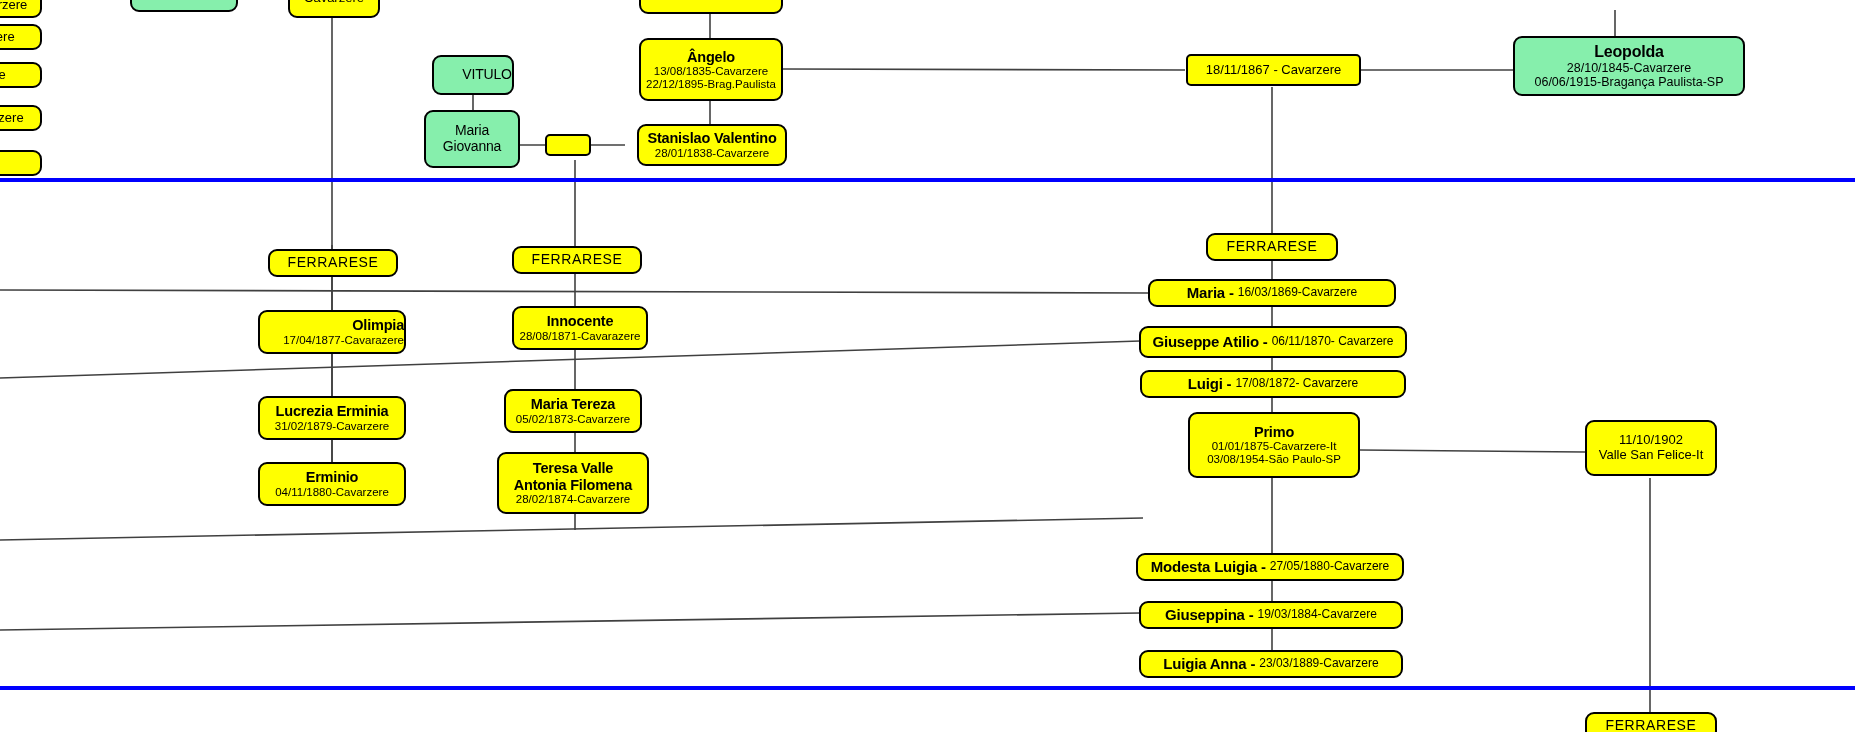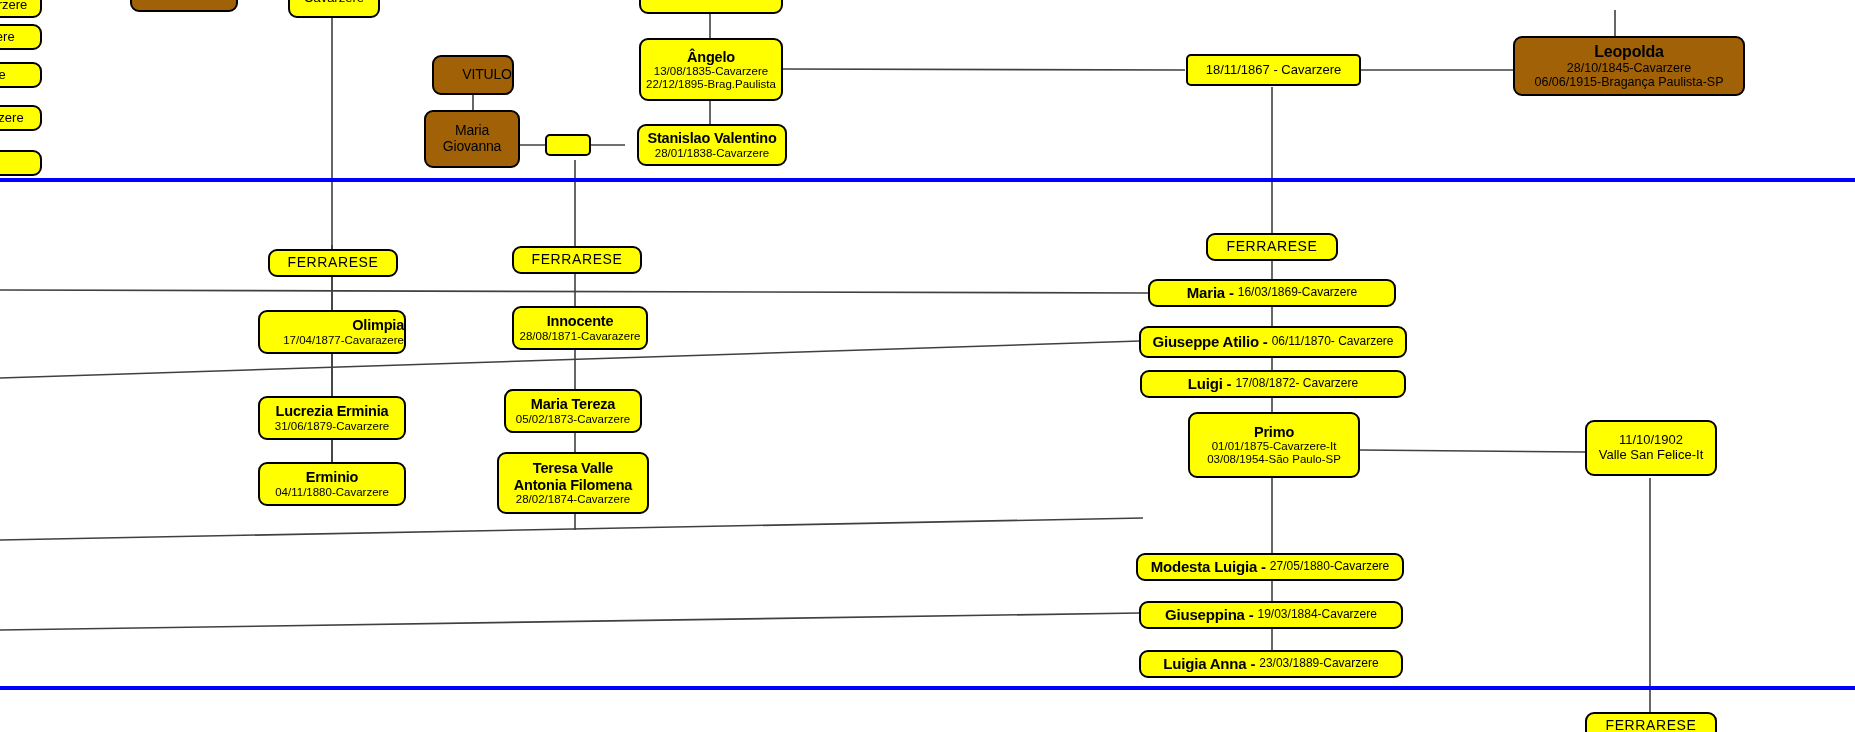--- a/index.html
+++ b/index.html
@@ -30,21 +30,21 @@
     display: flex;
     flex-direction: column;
     align-items: center;
     justify-content: center;
     text-align: center;
     line-height: 1.12;
     color: #000000;
     overflow: hidden;
   }
   .node.yellow { background: #ffff00; }
-  .node.white  { background: #a16207; }
+  .node.white  { background: #86efac; }
   .node .nm {
     font-weight: bold;
     font-size: 14.5px;
     letter-spacing: -0.2px;
     white-space: nowrap;
   }
   .node .dt {
     font-size: 11.5px;
     white-space: nowrap;
   }
@@ -206,21 +206,21 @@
     <span class="nm">FERRARESE</span>
   </div>
 
   <div class="node yellow" style="left:258px; top:310px; width:148px; height:44px;align-items:flex-end;">
     <span class="nm">Olimpia</span>
     <span class="dt">17/04/1877-Cavarazere</span>
   </div>
 
   <div class="node yellow" style="left:258px; top:396px; width:148px; height:44px;">
     <span class="nm">Lucrezia Erminia</span>
-    <span class="dt">31/06/1879-Cavarzere</span>
+    <span class="dt">31/02/1879-Cavarzere</span>
   </div>
 
   <div class="node yellow" style="left:258px; top:462px; width:148px; height:44px;">
     <span class="nm">Erminio</span>
     <span class="dt">04/11/1880-Cavarzere</span>
   </div>
 
   <div class="node yellow" style="left:512px; top:306px; width:136px; height:44px;">
     <span class="nm">Innocente</span>
     <span class="dt">28/08/1871-Cavarazere</span>

